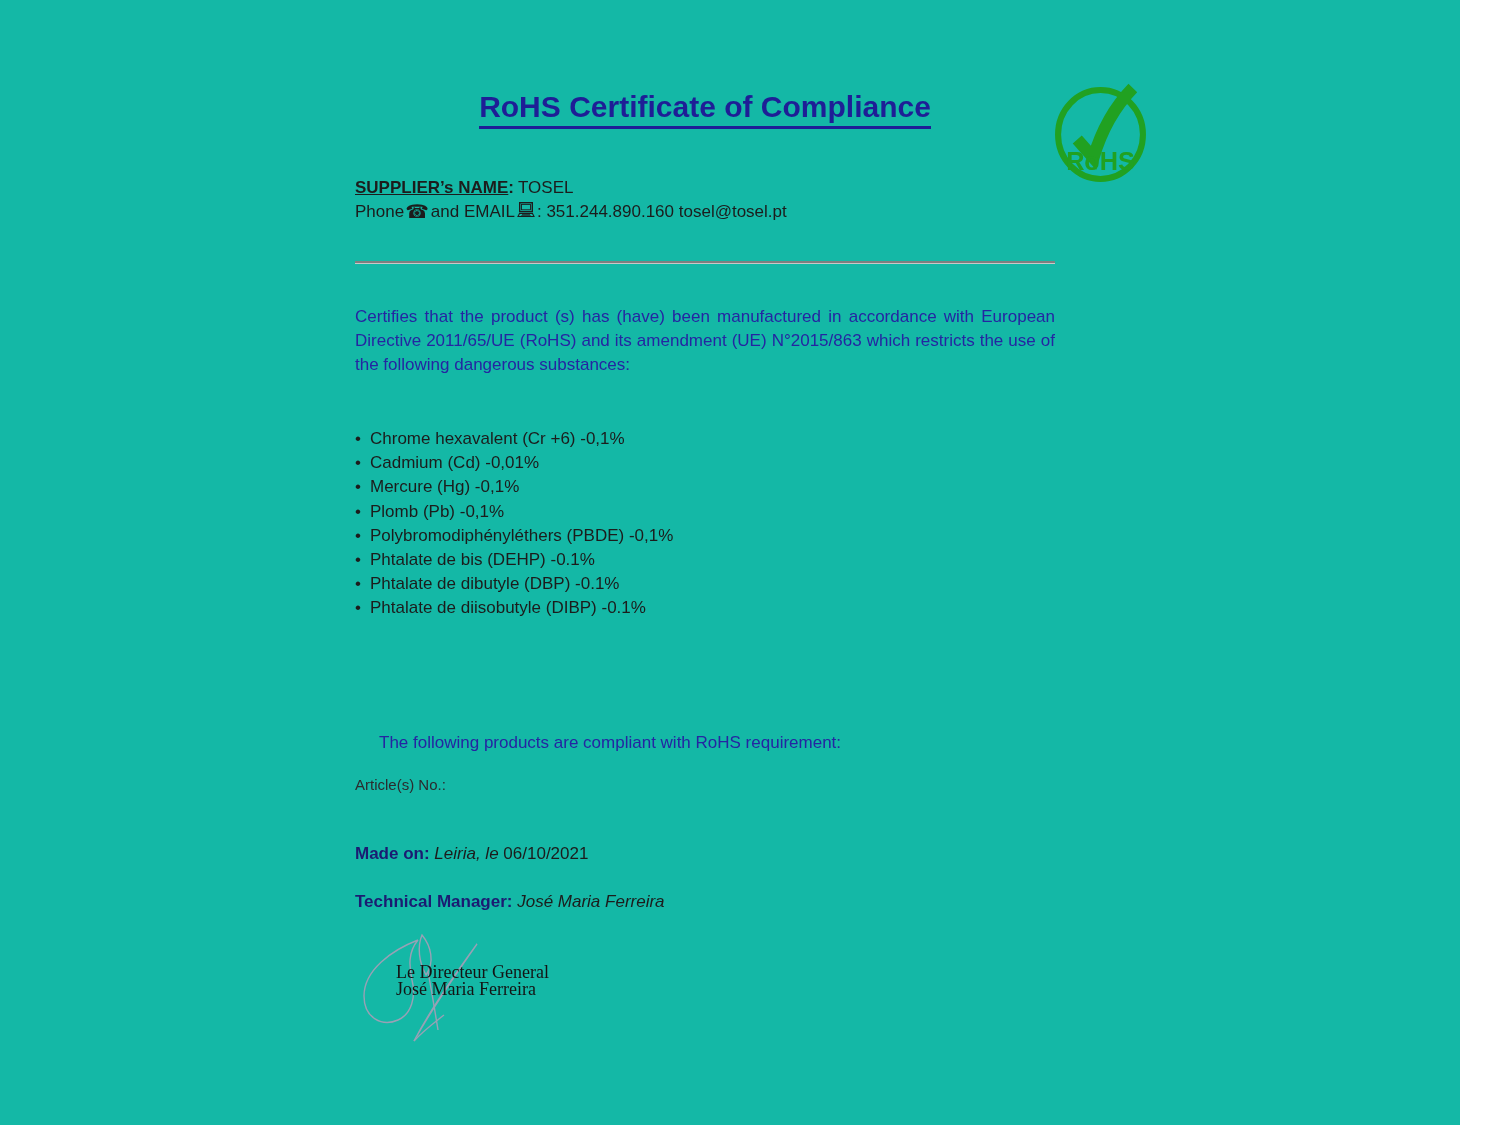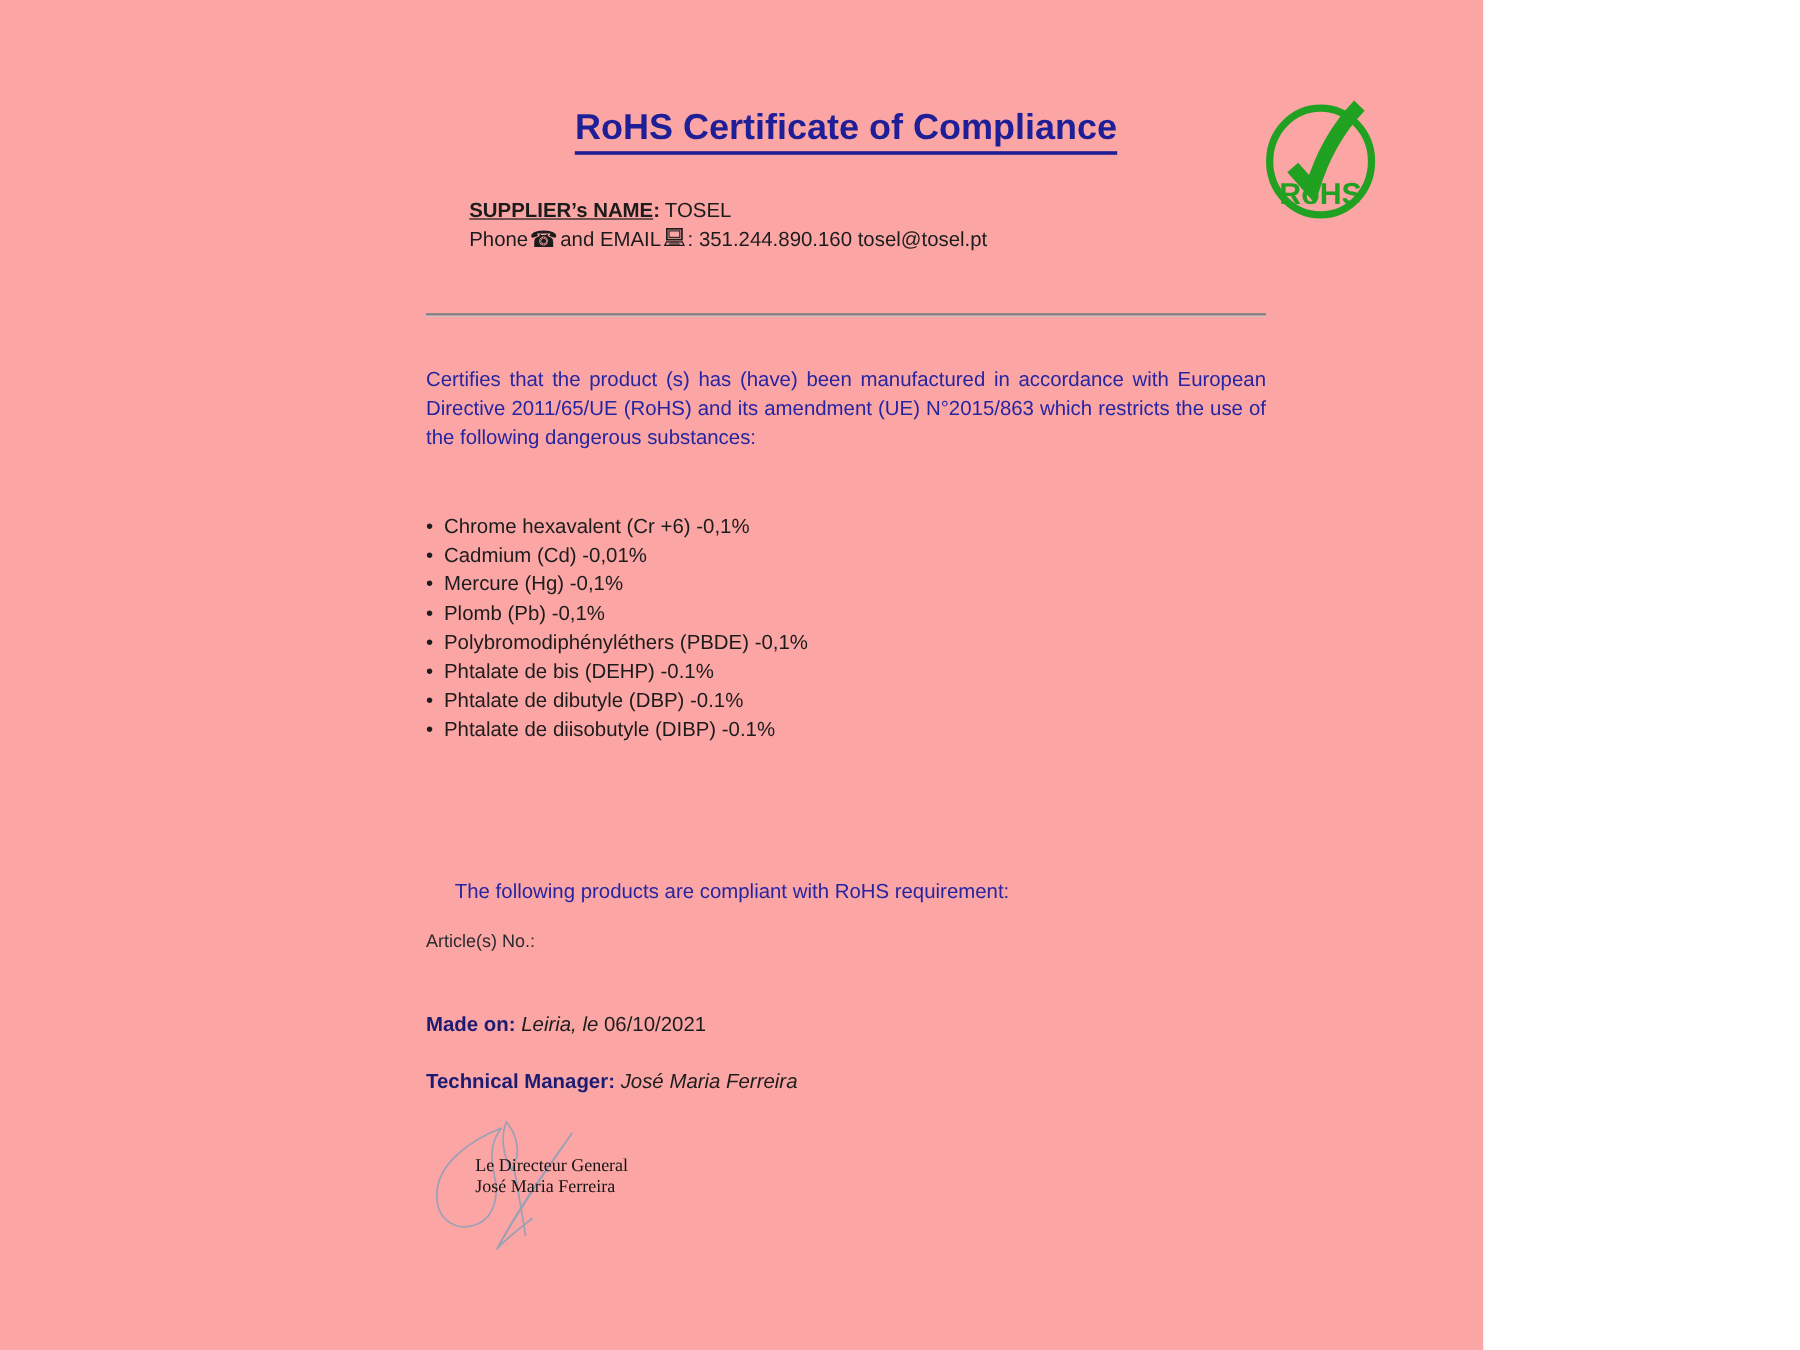--- a/index.html
+++ b/index.html
@@ -1,20 +1,20 @@
 <!DOCTYPE html>
 <html><head>
 <meta charset="utf-8">
 <style>
   html, body { margin: 0; padding: 0; background: #ffffff; }
   .page {
     position: relative;
-    width: 1236px;
+    width: 1460px;
     height: 1125px;
-    background: #fca5a5;
+    background: #14b8a6;
     overflow: hidden;
     font-family: "Liberation Sans", sans-serif;
     color: #1c1c1c;
   }
 
   
   .title-wrap {
     position: absolute;
     left: 355px; top: 90px;
     width: 700px;
@@ -29,26 +29,25 @@
     padding-bottom: 2px;
     letter-spacing: 0px;
   }
 
   
   .logo { position: absolute; left: 1052px; top: 84px; width: 97px; height: 97px; text-align: center; }
 
   
   .supplier {
     position: absolute;
-    left: 355px; top: 164px;
+    left: 355px; top: 176px;
     width: 720px;
     font-size: 17px;
     line-height: 24px;
     color: #1c1c1c;
-    margin-left: 36px;
   }
   .bold { font-weight: 700; }
   .u { text-decoration: underline; }
   .ml4 { margin-left: 4px; }
   .icon-inline { display: inline-block; vertical-align: -1px; margin: 0 1px; }
   .phone-glyph { font-size: 19px; vertical-align: -1px; margin: 0 2px 0 1px; }
 
   
   .rule {
     position: absolute;
@@ -110,21 +109,21 @@
   .navy { color: #1b1b72; }
   .italic { font-style: italic; }
 
   
   .signature { position: absolute; left: 358px; top: 922px; width: 160px; height: 130px; }
   .signature svg { position: absolute; left: 0; top: 0; }
   .sig-caption {
     position: absolute;
     left: 38px; top: 42px;
     font-family: "Liberation Serif", serif;
-    font-size: 15px;
+    font-size: 18px;
     line-height: 17px;
     color: #141414;
     white-space: nowrap;
   }
 </style>
 </head>
 <body>
 
 <div class="page">
 

